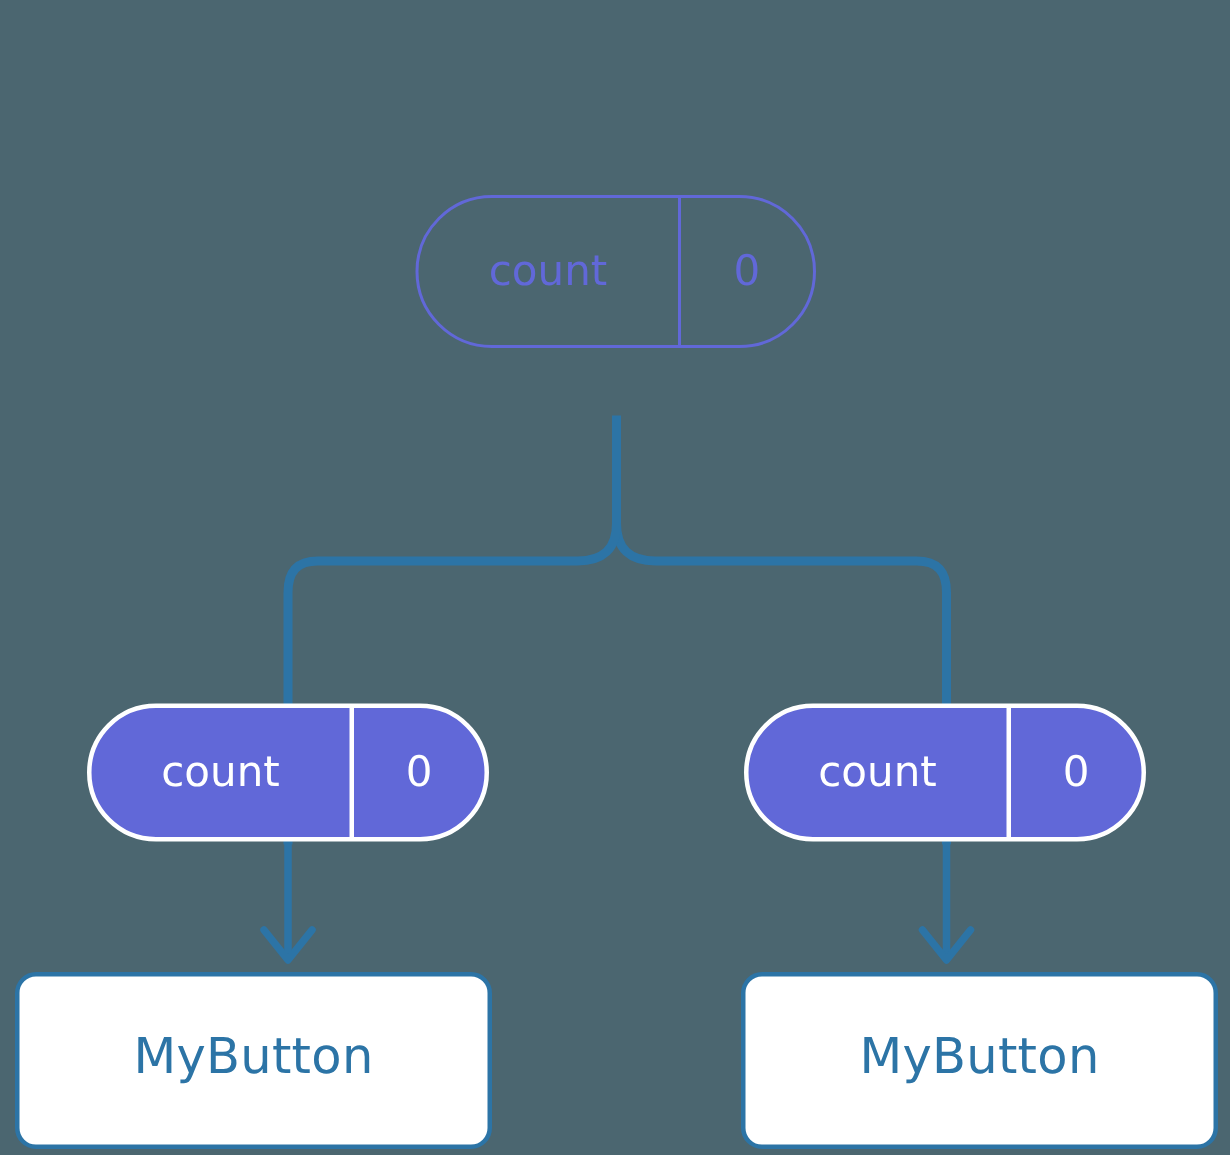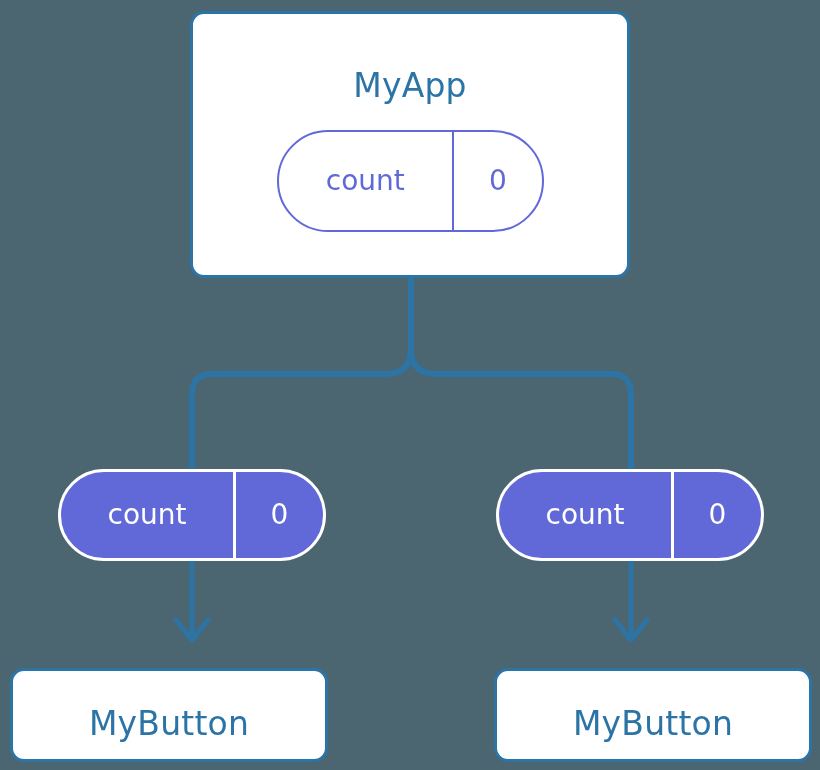--- a/index.html
+++ b/index.html
@@ -53,22 +53,21 @@
     top: 11px;
     width: 440px;
     height: 267px;
   }
   #myapp-box .component-title {
     margin-top: 52px;
   }
 
   
   .button-box {
-    height: 94px;
-    margin-top: 20px;
+    height: 118px;
   }
   #mybutton-left-box {
     left: 10px;
     top: 648px;
     width: 318px;
   }
   #mybutton-right-box {
     left: 494px;
     top: 648px;
     width: 318px;
@@ -168,23 +167,20 @@
              C 198 374, 192 381, 192 395
              L 192 563" fill="none" stroke="#2c74a6" stroke-width="6" stroke-linecap="butt" stroke-linejoin="round"></path>
 
     <line x1="192" y1="561" x2="192" y2="640" stroke="#2c74a6" stroke-width="5"></line>
     <polyline points="176,620 192,640 208,620" fill="none" stroke="#2c74a6" stroke-width="5" stroke-linecap="round" stroke-linejoin="round"></polyline>
 
     <line x1="631" y1="561" x2="631" y2="640" stroke="#2c74a6" stroke-width="5"></line>
     <polyline points="615,620 631,640 647,620" fill="none" stroke="#2c74a6" stroke-width="5" stroke-linecap="round" stroke-linejoin="round"></polyline>
   </svg>
 
-  <div class="component-box" id="myapp-box">
-    <div class="component-title">MyApp</div>
-  </div>
 
   <div class="state-pill outline" id="state-pill-root">
     <span class="pill-key">count</span>
     <span class="pill-value">0</span>
   </div>
 
   <div class="state-pill filled" id="props-pill-left">
     <span class="pill-key">count</span>
     <span class="pill-value">0</span>
   </div>

